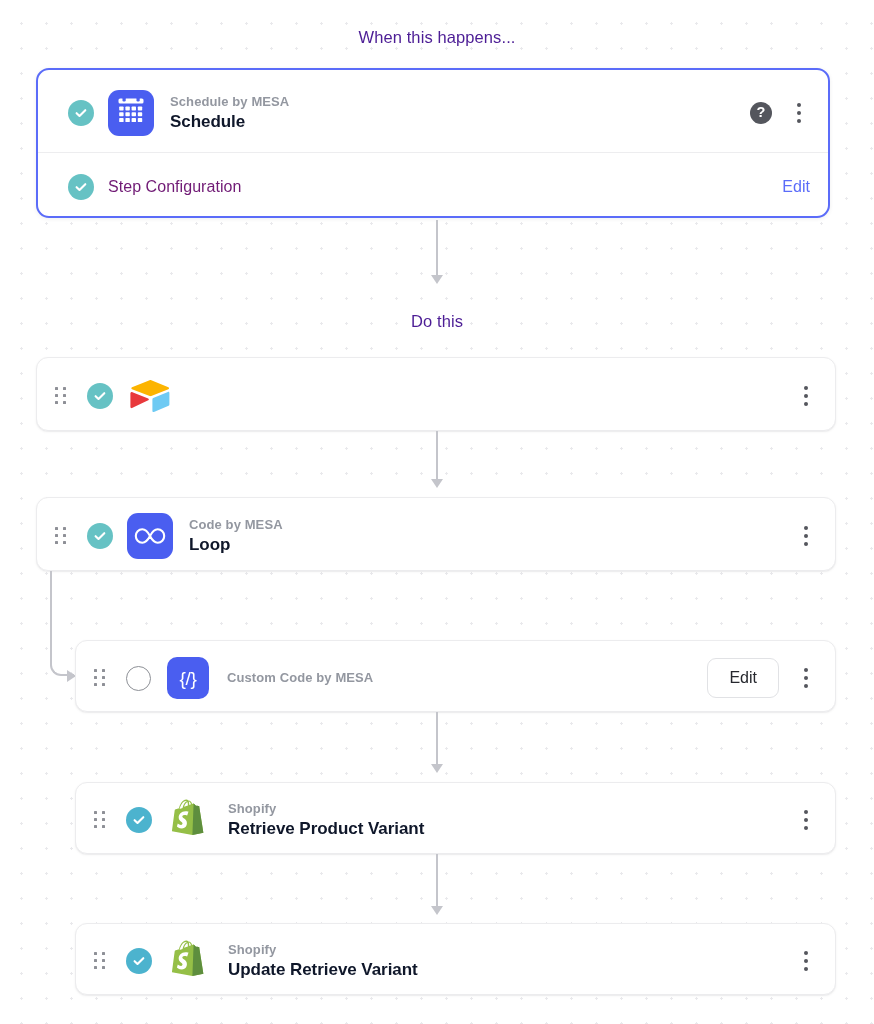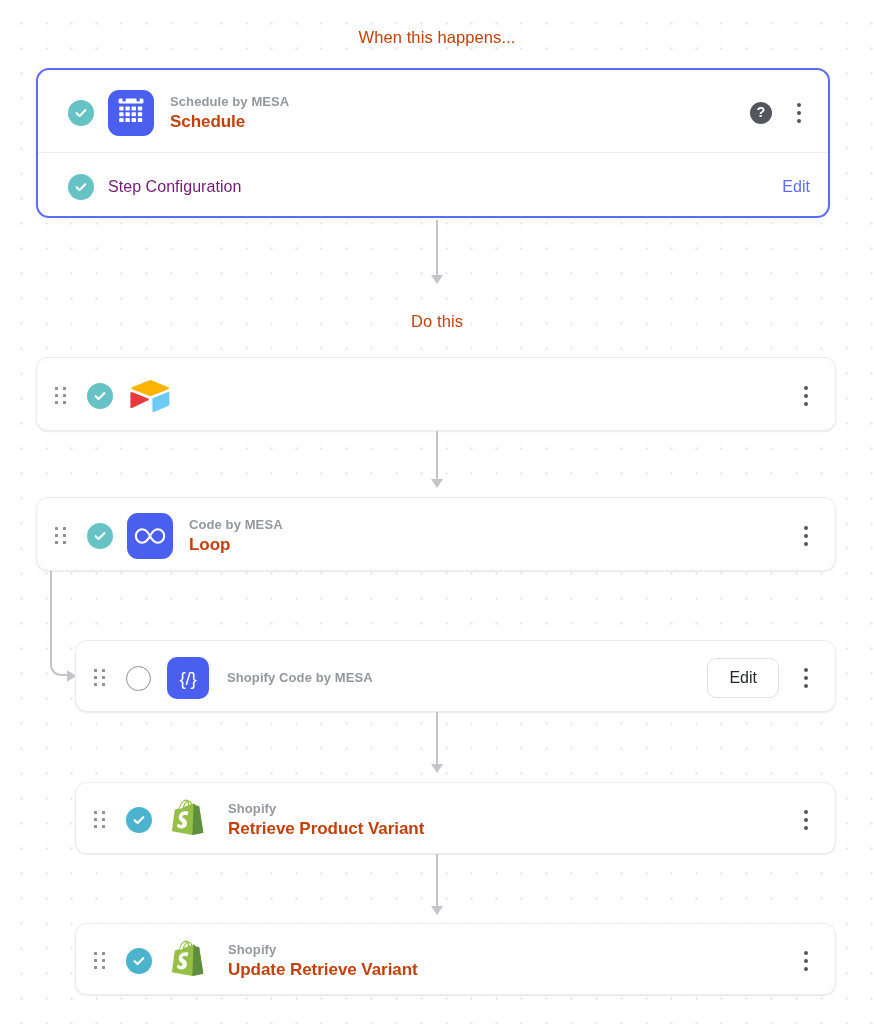--- a/index.html
+++ b/index.html
@@ -26,21 +26,21 @@
     width: 874px;
     height: 1024px;
   }
 
   
   .section-label {
     position: absolute;
     width: 100%;
     text-align: center;
     font-size: 16.5px;
-    color: #c2410c;
+    color: #4c1d95;
     letter-spacing: 0.1px;
   }
   .label-when { top: 28px; }
   .label-do   { top: 312px; }
 
   
   .card {
     position: absolute;
     background: #ffffff;
     border-radius: 12px;
@@ -148,21 +148,21 @@
   .card-text { flex: 1 1 auto; min-width: 0; }
   .app-name {
     font-size: 13px;
     color: #9397a0;
     font-weight: 700;
     letter-spacing: 0.1px;
     line-height: 1.35;
   }
   .action-name {
     font-size: 17px;
-    color: #c2410c;
+    color: #0f172a;
     font-weight: 700;
     letter-spacing: -0.05px;
     line-height: 1.3;
     margin-top: 1px;
   }
   .plain-label {
     font-size: 16px;
     color: #701a75;
     letter-spacing: 0.05px;
   }
@@ -451,21 +451,21 @@
 
       <div class="status empty"></div>
 
       <div class="app-icon">
         <div class="icon-tile small">
           <span class="code-glyph">{/}</span>
         </div>
       </div>
 
       <div class="card-text">
-        <div class="app-name">Shopify Code by MESA</div>
+        <div class="app-name">Custom Code by MESA</div>
       </div>
 
       <div class="right-controls">
         <button class="edit-button">Edit</button>
         <div class="kebab">
           <i></i>
             <i></i>
             <i></i>
         </div>
       </div>

